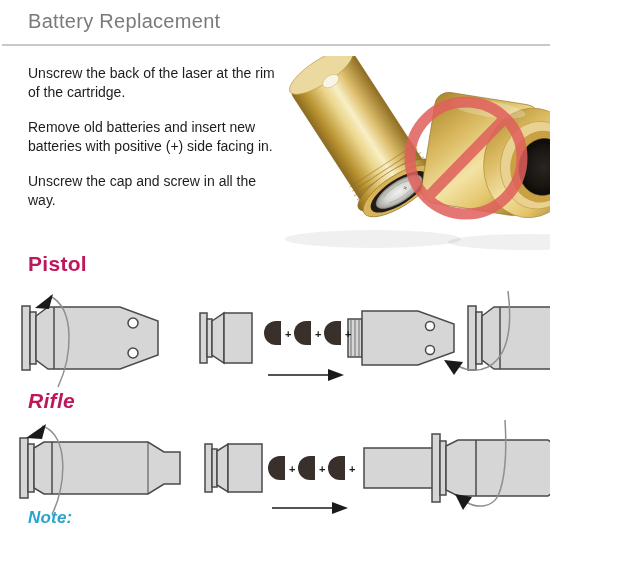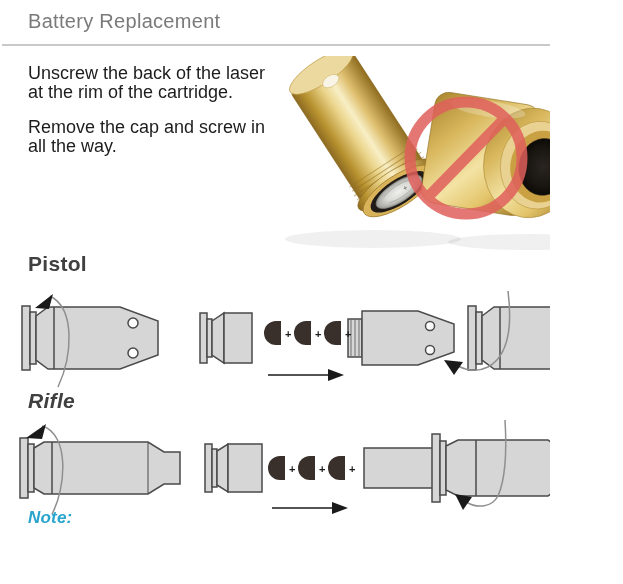--- a/index.html
+++ b/index.html
@@ -14,29 +14,29 @@
     position:absolute;left:28px;top:10px;
     font-size:20px;color:#7a7a7a;font-weight:normal;margin:0;
     letter-spacing:0.3px;
   }
   .header-divider{
     position:absolute;left:2px;top:44px;width:618px;height:2px;
     background:#c9c9c9;
   }
   .instructions{
     position:absolute;left:28px;top:64px;width:248px;
-    font-size:18px;line-height:19px;color:#1d1d1d;
+    font-size:14px;line-height:19px;color:#1d1d1d;
   }
   .instructions p{margin:0 0 16px 0;}
   .photo{
     position:absolute;left:278px;top:56px;width:345px;height:197px;
   }
   .section-heading{
     position:absolute;left:28px;margin:0;
-    font-size:21px;font-weight:bold;color:#404040;letter-spacing:0.3px;
+    font-size:21px;font-weight:bold;color:#be185d;letter-spacing:0.3px;
   }
   #pistol-heading{top:252px;}
   #rifle-heading{top:389px;font-style:italic;}
   .diagram{position:absolute;left:0;}
   #pistol-diagram{top:283px;}
   #rifle-diagram{top:418px;}
   .note{
     position:absolute;left:28px;top:508px;width:560px;
     color:#29a5cd;font-weight:bold;
   }
@@ -46,21 +46,22 @@
 </head>
 <body>
 
 <div class="page">
 
   <h1 class="page-title">Battery Replacement</h1>
   <div class="header-divider"></div>
 
   <div class="instructions">
     <p>Unscrew the back of the laser at the rim of the cartridge.</p>
-    <p>Remove the cap and screw in all the way.</p>
+    <p>Remove old batteries and insert new batteries with positive (+) side facing in.</p>
+    <p>Unscrew the cap and screw in all the way.</p>
   </div>
 
   <div class="photo">
     <svg width="345" height="197" viewBox="0 0 345 197">
       <defs>
         <linearGradient id="gBrassA" x1="0" y1="0" x2="1" y2="0">
           <stop offset="0" stop-color="#8c6a22"></stop>
             <stop offset="0.15" stop-color="#b8922f"></stop>
           <stop offset="0.4" stop-color="#ecd68e"></stop>
             <stop offset="0.55" stop-color="#f8efc6"></stop>

